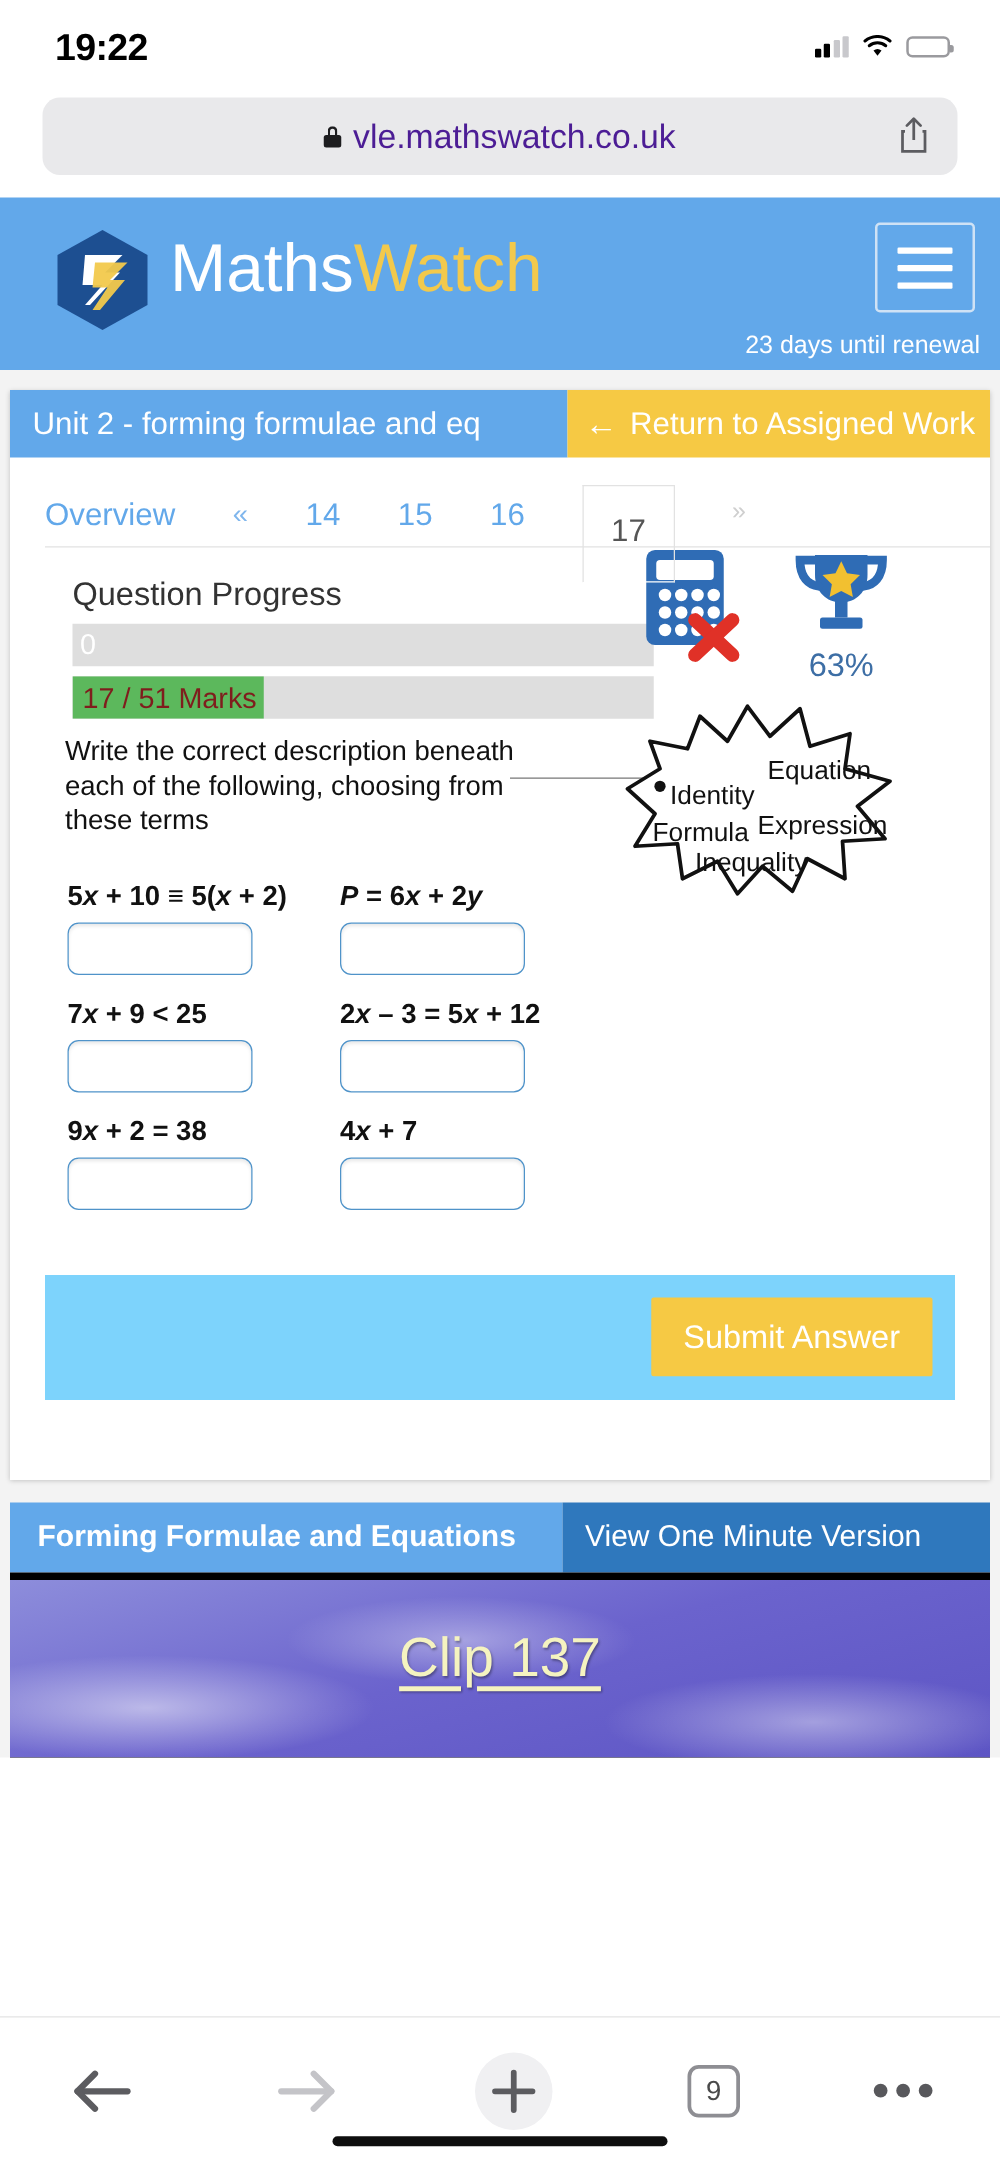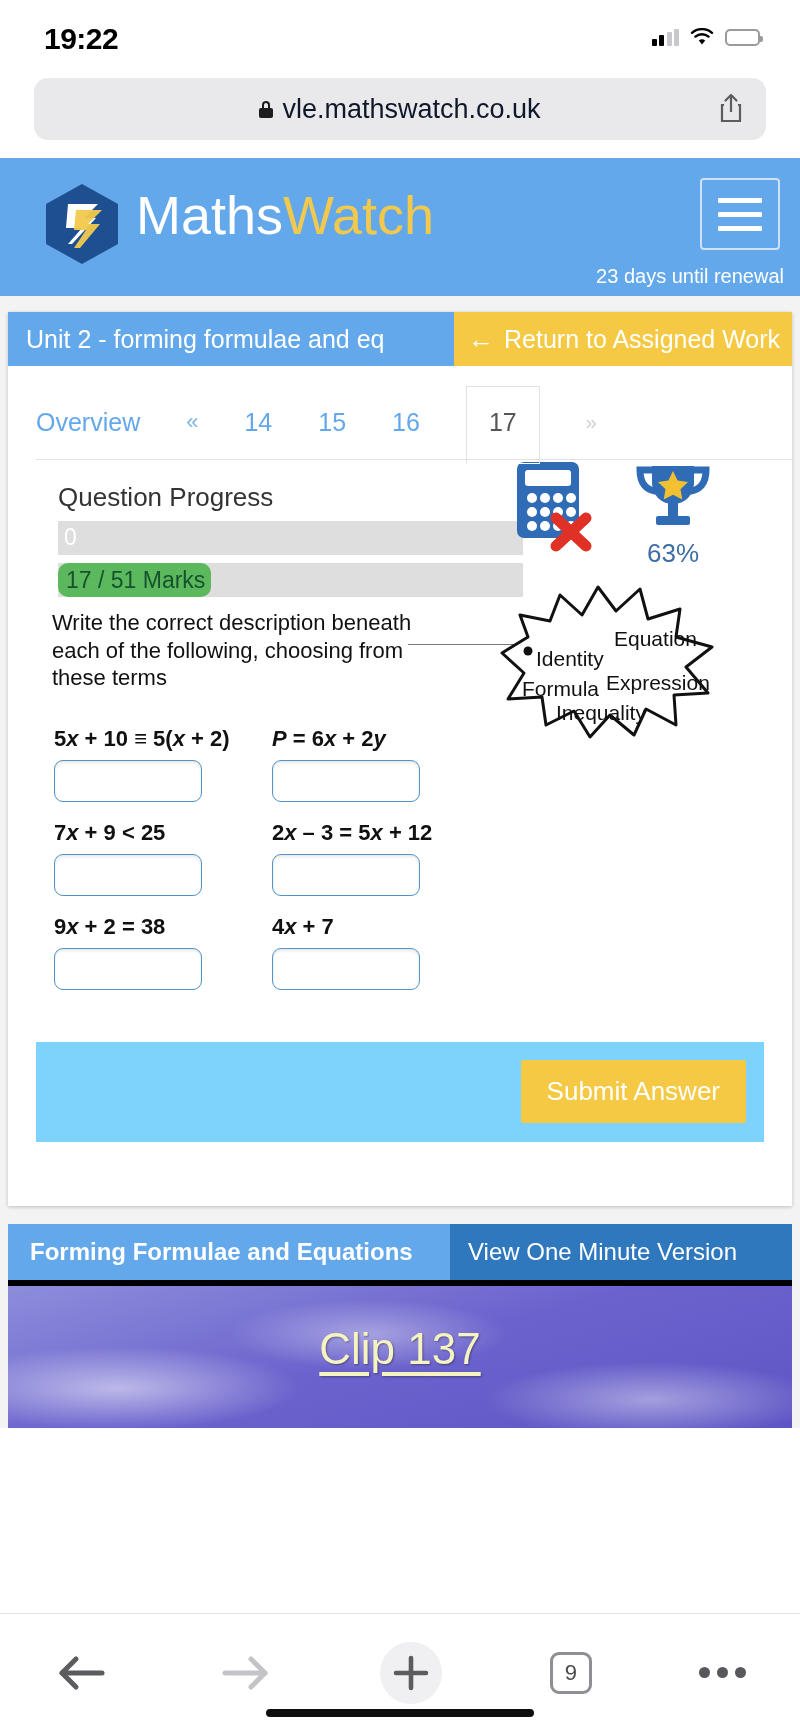--- a/index.html
+++ b/index.html
@@ -43,21 +43,21 @@
   .batt-fill{ height:100%; background:#f6c93c; border-radius:2px; }
 
   
   .urlbar-wrap { padding: 0 34px; }
   .urlbar {
     height: 62px; background: #e9e9eb; border-radius: 14px;
     display: flex; align-items: center; justify-content: center;
     position: relative;
   }
   .url-text {
-    font-size: 27px; color: #0f172a; display: flex; align-items: center; gap: 9px;
+    font-size: 27px; color: #4c1d95; display: flex; align-items: center; gap: 9px;
   }
   .lock { width: 14px; height: 17px; position: relative; display:inline-block; }
   .lock .body { position:absolute; bottom:0; width:14px; height:10px; background:#1d1d1f; border-radius:2px; }
   .lock .shk { position:absolute; top:0; left:3px; width:8px; height:9px;
                border:2.2px solid #1d1d1f; border-bottom:none; border-radius:4px 4px 0 0; }
   .share-icon { position: absolute; right: 22px; top: 14px; width: 26px; height: 32px; }
 
   
   .mw-header {
     margin-top: 18px;
@@ -98,22 +98,22 @@
   }
   .return-btn {
     flex: 1 1 auto; background: #f6c944; color: #fff; font-size: 25px;
     display: flex; align-items: center; gap: 10px; padding-left: 14px;
     white-space: nowrap;
   }
   .arrow-left { font-size: 26px; line-height: 1; }
 
   
   .tabs {
-    display: flex; align-items: center; padding: 22px 28px 0 28px;
-    height: 94px; position: relative;
+    display: flex; align-items: flex-start; padding: 22px 28px 0 28px;
+    height: 72px; position: relative;
   }
   .tabs::after {
     content:""; position:absolute; left:28px; right:0; bottom:0;
     height:1px; background:#e2e2e2;
   }
   .tab {
     font-size: 25px; color: #62a8ea; padding: 10px 0 14px 0;
     margin-right: 46px; background: transparent;
   }
   .tab.double { color: #7fb6ed; font-size: 22px; margin-right: 46px; }
@@ -131,22 +131,22 @@
     margin: 8px 0 0 50px; width: 465px; height: 34px;
     background: #dedede; position: relative; overflow: hidden;
   }
   .prog-fill-q {
     height: 100%; width: 0%; background: #5cb85c;
   }
   .prog-q-text {
     position: absolute; left: 6px; top: 3px; color: #fff; font-size: 23px;
   }
   .prog-fill-hw {
-    height: 100%; background: #5cb85c; color:#14532d; font-size: 23px;
-    display:flex; align-items:center; padding-left: 8px; white-space:nowrap;border-radius:10px;
+    height: 100%; background: #5cb85c; color:#7f1d1d; font-size: 23px;
+    display:flex; align-items:center; padding-left: 8px; white-space:nowrap;
   }
 
   .icons-right { position: absolute; right: 78px; top: 0; display: flex; gap: 32px; align-items: flex-start; }
   .calc-icon { position: relative; width: 86px; height: 92px; }
   .trophy-wrap { text-align:center; }
   .trophy-pct { color: #3d6ea5; font-size: 26px; margin-top: 2px; }
 
   
   .q-body { padding: 12px 0 0 0; position: relative; }
   .q-instruction {

